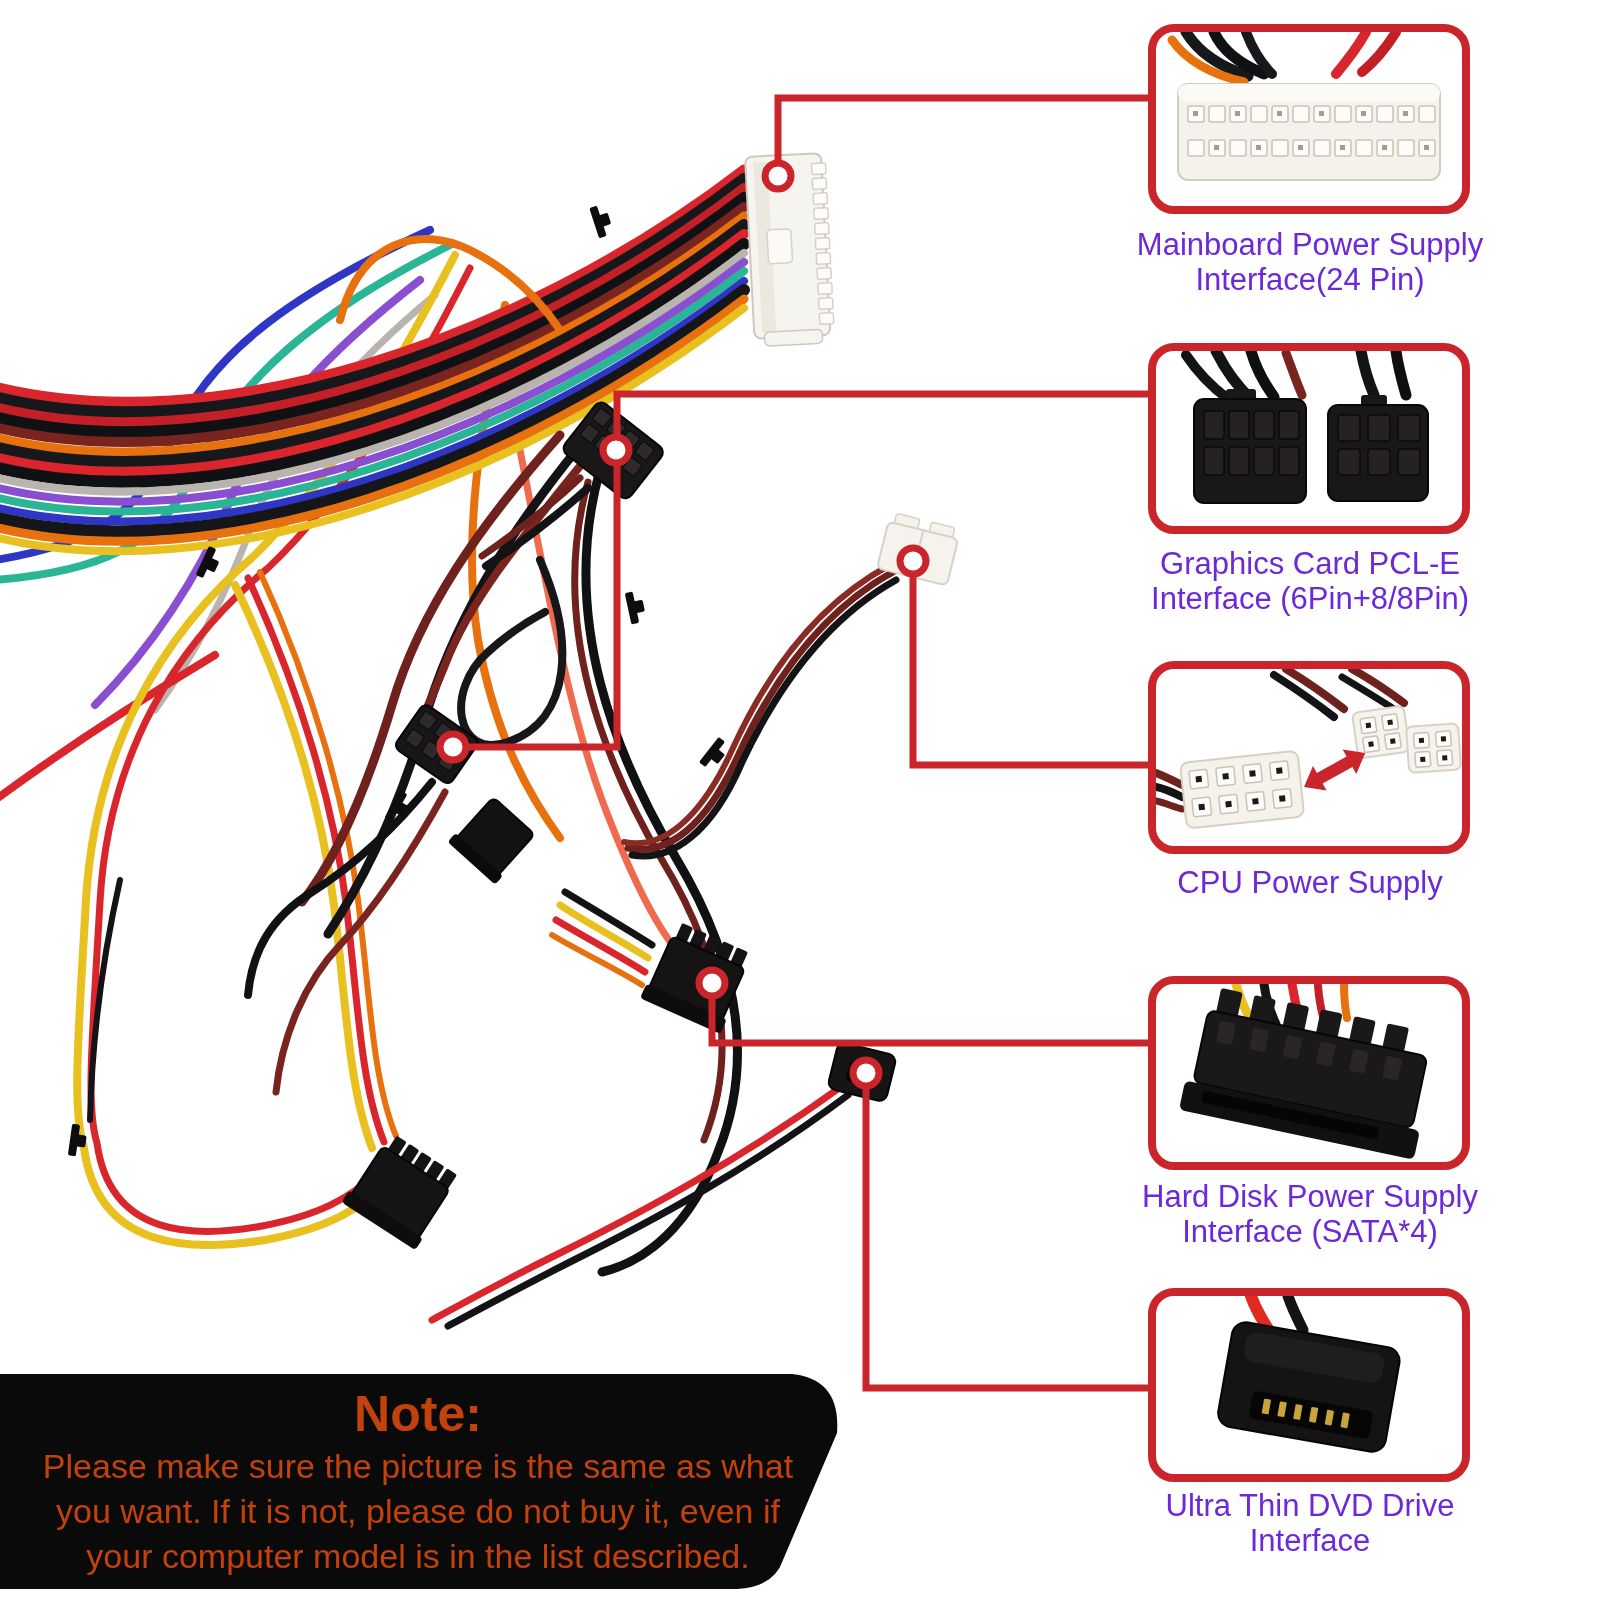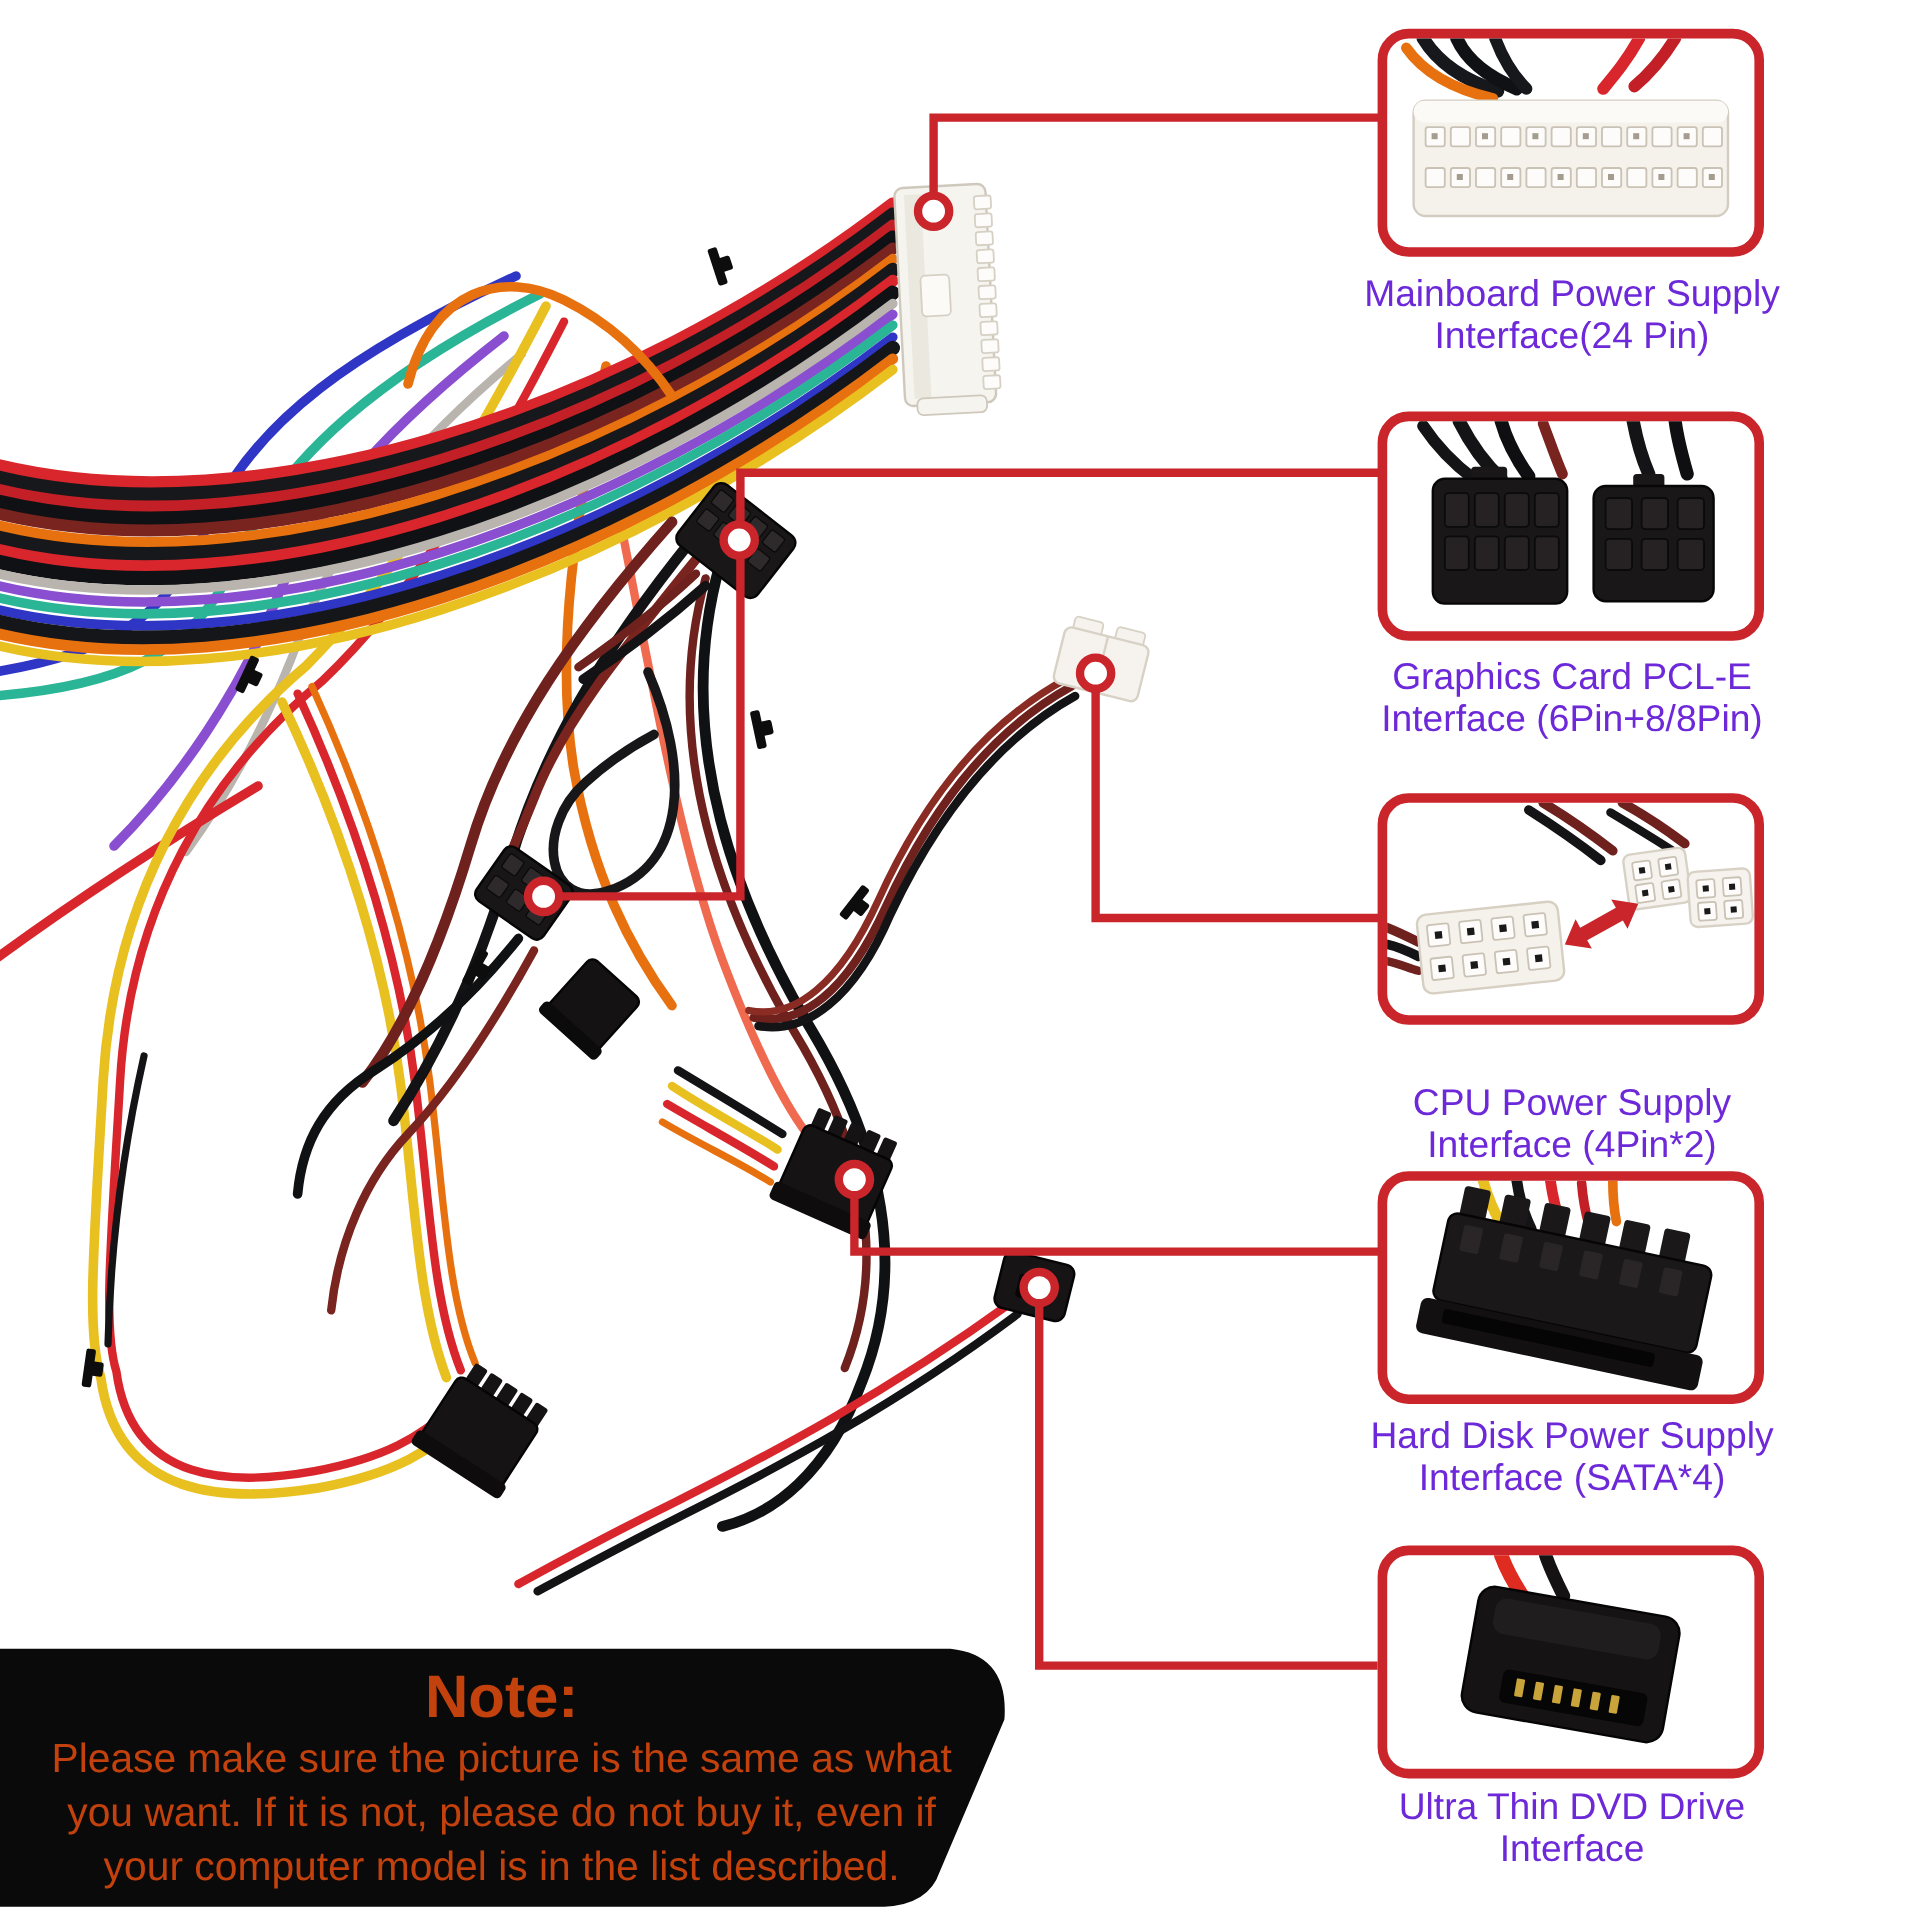--- a/index.html
+++ b/index.html
@@ -379,23 +379,22 @@
           <rect x="41" y="43" width="6" height="6"></rect>
         <rect x="68" y="43" width="6" height="6"></rect>
           <rect x="95" y="43" width="6" height="6"></rect>
       </g>
     </g>
     <g transform="translate(148,118) rotate(-29)">
       <polygon points="0,0 18,-14 18,-6 52,-6 52,-14 70,0 52,14 52,6 18,6 18,14" fill="#c9252b"></polygon>
     </g>
   </svg>
 </div>
-<div class="callout-label" style="top:901px;">
+<div class="callout-label" style="top:865px;">
   <span>CPU Power Supply</span>
-    <span>Interface (4Pin*2)</span>
 </div>
 
 <div class="callout" style="top:976px;height:178px;">
   <svg width="306" height="178" viewBox="0 0 306 178">
     <g fill="none" stroke-linecap="round">
       <path d="M80,0 C84,16 90,28 98,42" stroke="#e8c020" stroke-width="9"></path>
       <path d="M108,0 C110,14 114,28 120,40" stroke="#141416" stroke-width="9"></path>
       <path d="M136,0 C138,14 141,26 145,38" stroke="#d8262c" stroke-width="9"></path>
       <path d="M162,2 C163,14 165,26 168,36" stroke="#c22026" stroke-width="8"></path>
       <path d="M188,0 C188,12 189,24 191,34" stroke="#e8710f" stroke-width="8"></path>

